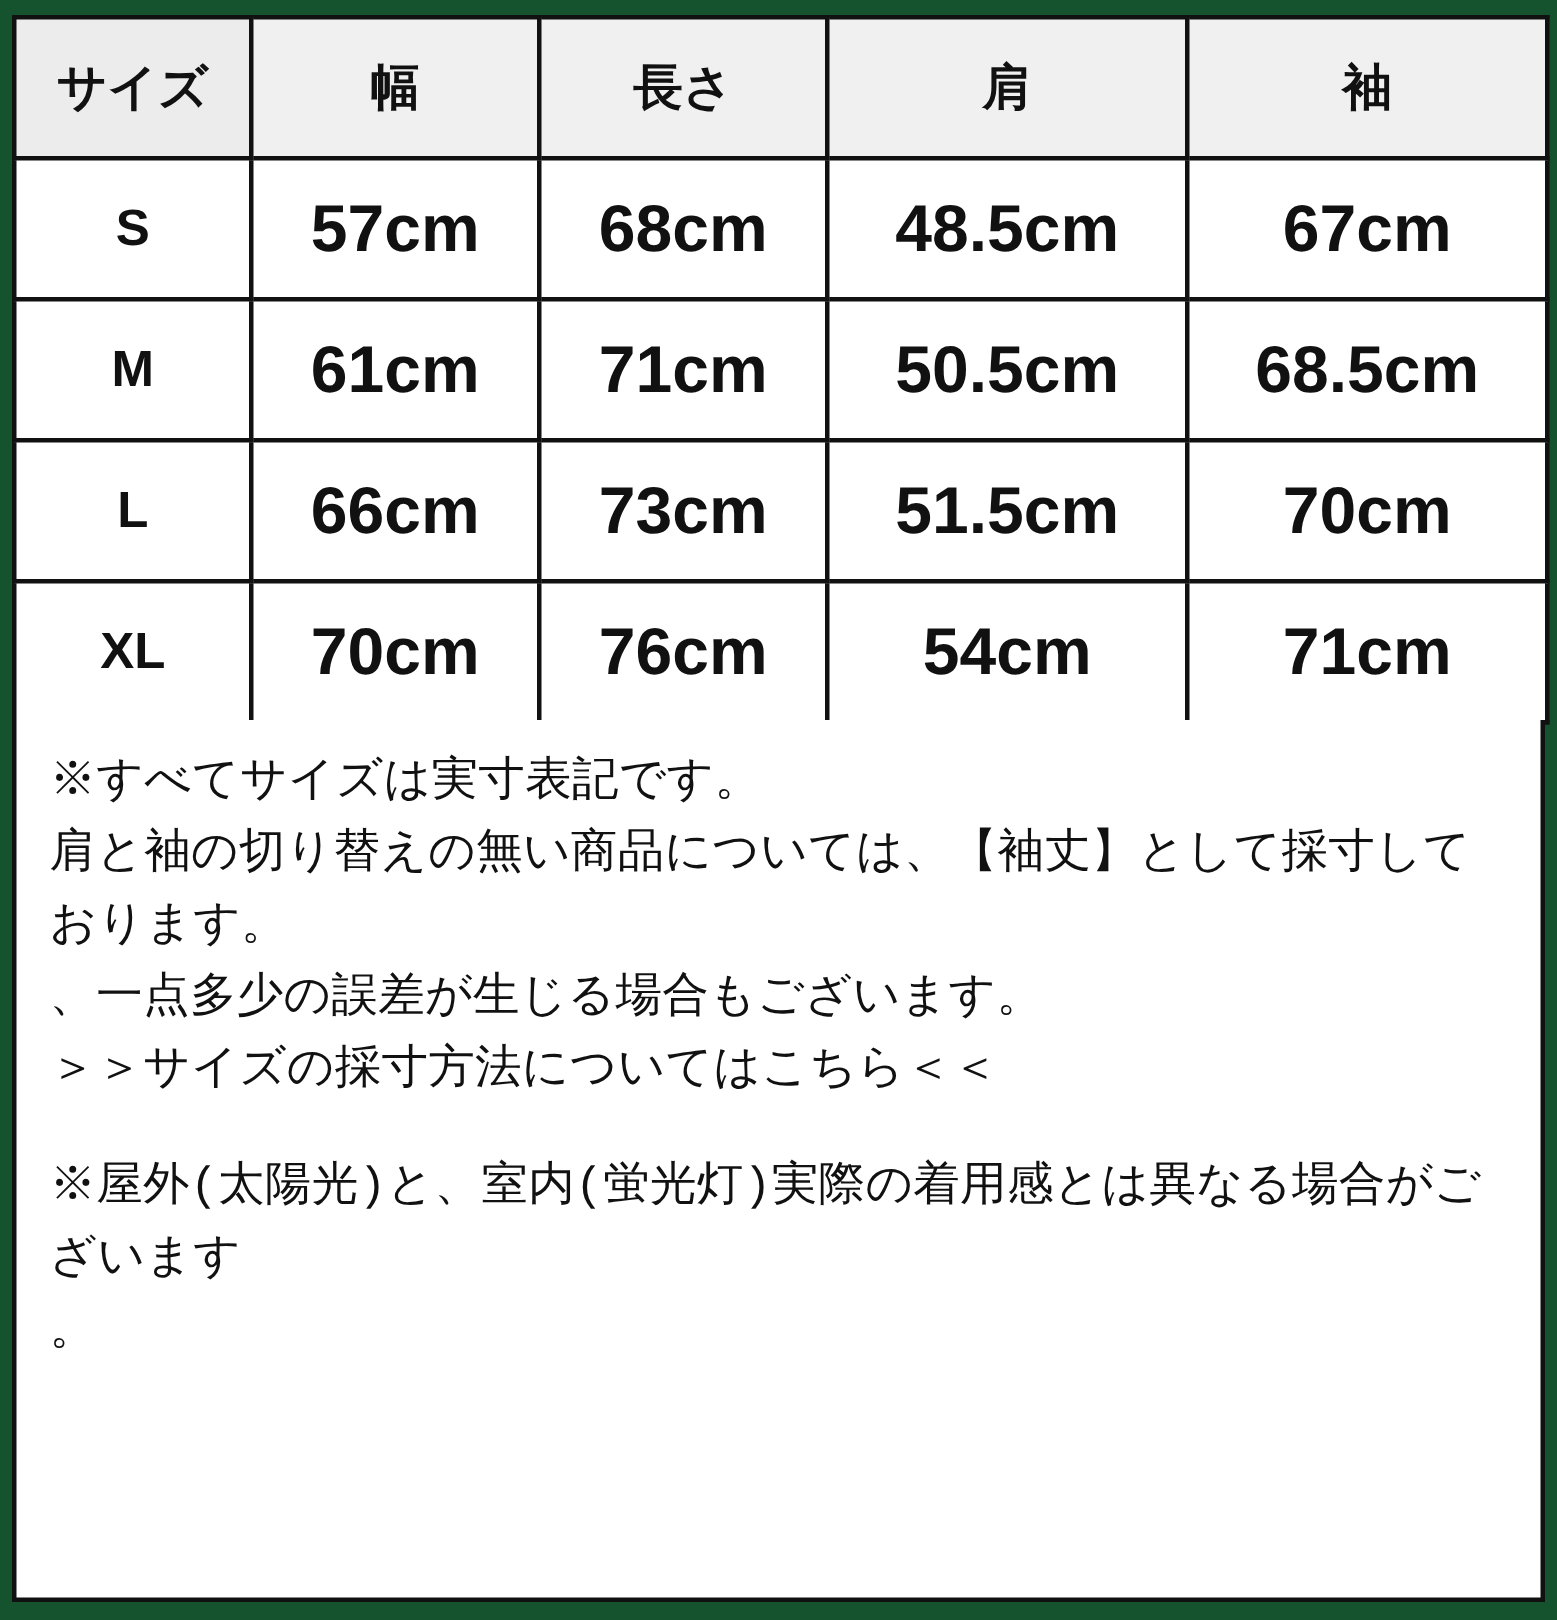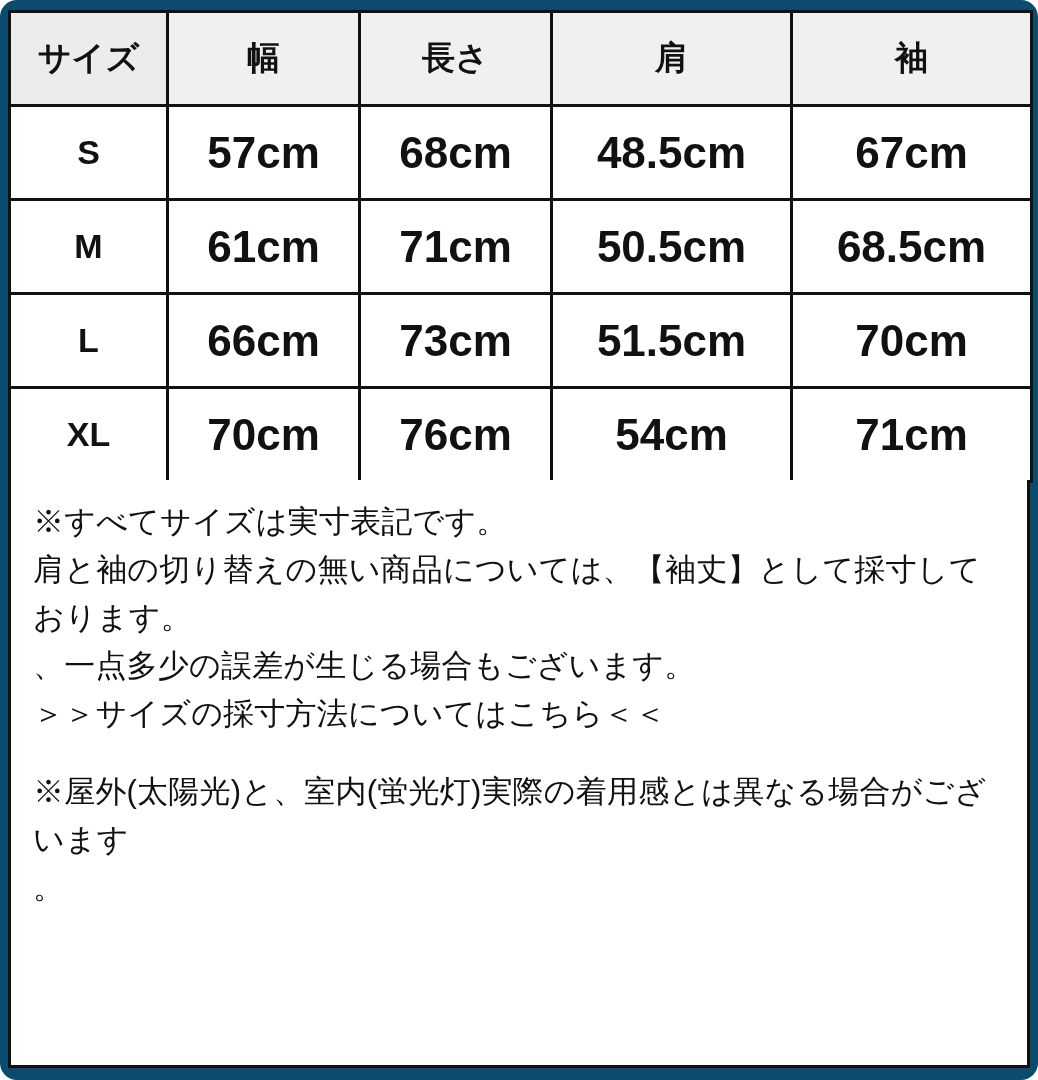--- a/index.html
+++ b/index.html
@@ -12,22 +12,21 @@
     height: 1080px;
     font-family: "Liberation Sans", sans-serif;
     color: #111111;
     overflow: hidden;
   }
   .page {
     width: 1038px;
     height: 1080px;
     box-sizing: border-box;
     padding: 10px 8px 0 8px;
-    background: #0c4a6e;
-    border-radius: 17px;
+    background: #14532d;
   }
   table.size-table {
     width: 1022px;
     border-collapse: collapse;
     table-layout: fixed;
     border: 3px solid #111111;
   }
   table.size-table col.c0 { width: 158px; }
   table.size-table col.c1 { width: 192px; }
   table.size-table col.c2 { width: 192px; }
@@ -65,20 +64,21 @@
     box-sizing: border-box;
     border-left: 3px solid #111111;
     border-right: 3px solid #111111;
     border-bottom: 3px solid #111111;
     border-top: none;
     padding: 18px 22px 20px 22px;
     background: #ffffff;
     margin-top: -3px;
     height: 588px;
     overflow: hidden;
+    font-family: Liberation Mono, monospace;
   }
   .notes p {
     margin: 0;
     font-size: 31px;
     line-height: 1.55;
     color: #111111;
     font-weight: normal;
     letter-spacing: 0.2px;
   }
   .notes p.spacer {

